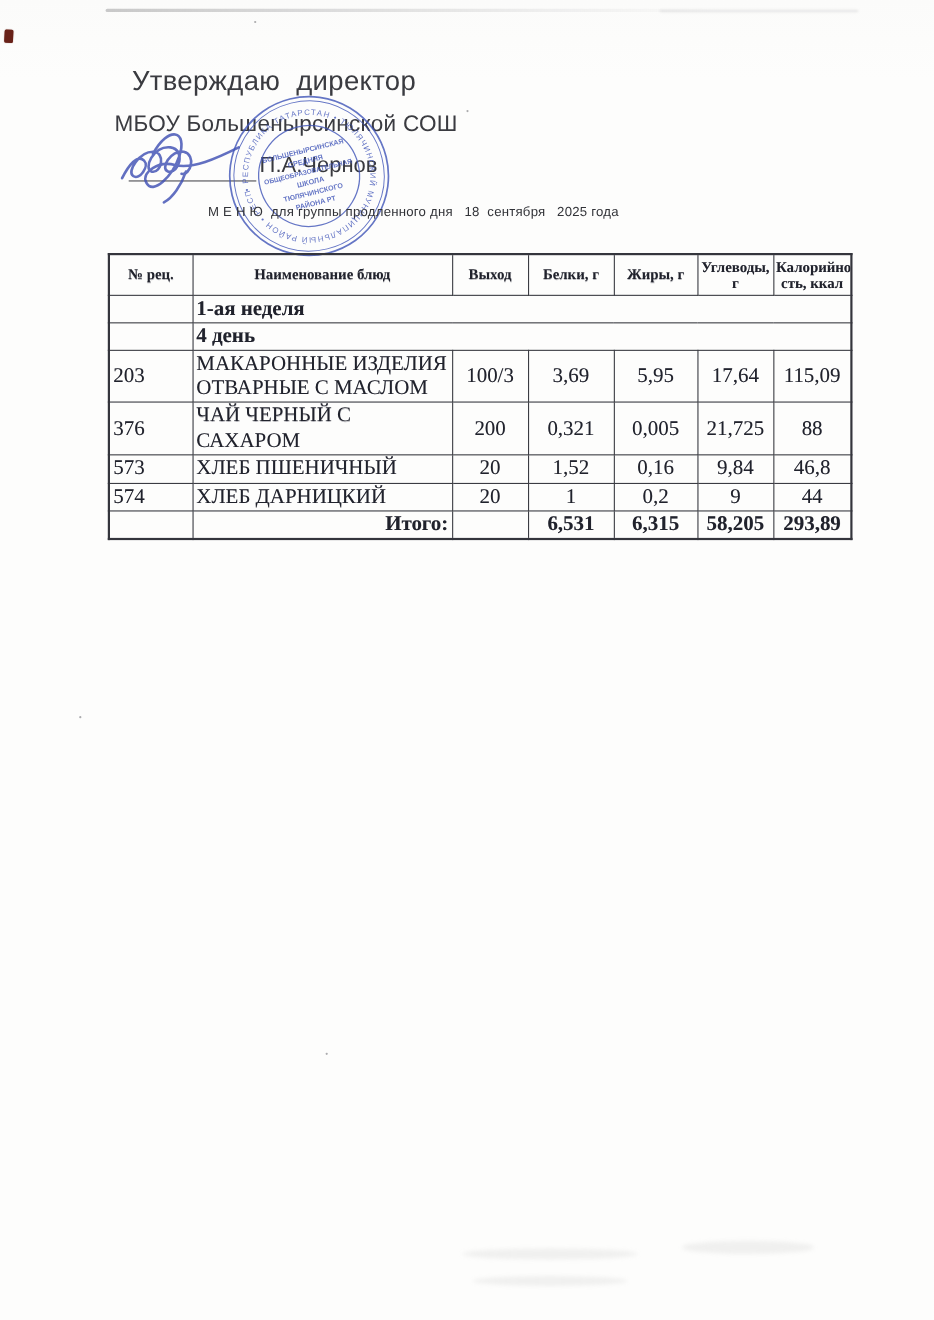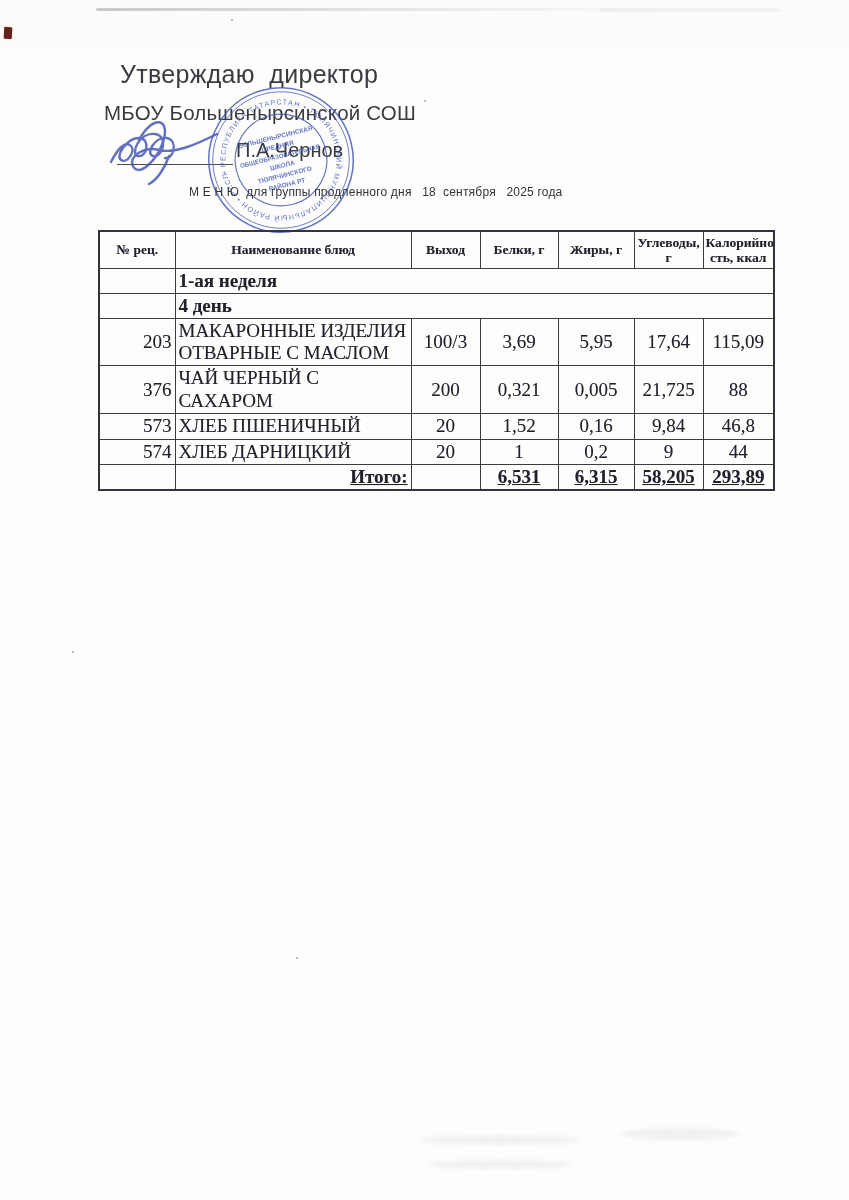--- a/index.html
+++ b/index.html
@@ -38,22 +38,22 @@
     text-shadow:.2px .2px .3px rgba(30,30,45,.3);
   }
   .menu-table th,.menu-table td{border:1.8px solid #3b3c43;overflow:hidden;}
   .menu-table{border:2.4px solid #34353c;}
   .menu-table th{font-size:13.5px;font-weight:bold;line-height:1.12;padding:2px 2px;text-align:center;vertical-align:middle;white-space:pre-line;}
   .menu-table td{font-size:19px;padding:1px 3px;vertical-align:middle;}
   tr.r-head{height:37px;}
   tr.r-section{height:21px;}
   tr.r-tall{height:36px;}
   tr.r-item{height:22px;margin-left:28px;}
-  tr.r-totals{height:16px;text-decoration:underline;}
-  .num-cell{text-align:right;padding-right:3px;vertical-align:bottom;padding-bottom:2px;}
+  tr.r-totals{height:16px;}
+  .num-cell{text-align:left;padding-right:3px;vertical-align:bottom;padding-bottom:2px;}
   .name-cell{text-align:left;padding-left:4px;white-space:pre-line;line-height:1.18;}
   .val-cell{text-align:center;}
   .section-cell{font-weight:bold;text-align:left;padding-left:4px;font-size:13.5px;}
   .totals-label{font-weight:bold;text-align:right;padding-right:3px;}
   .totals-val{font-weight:bold;text-align:center;}
 </style>
 </head>
 <body>
 
 <div class="page">

